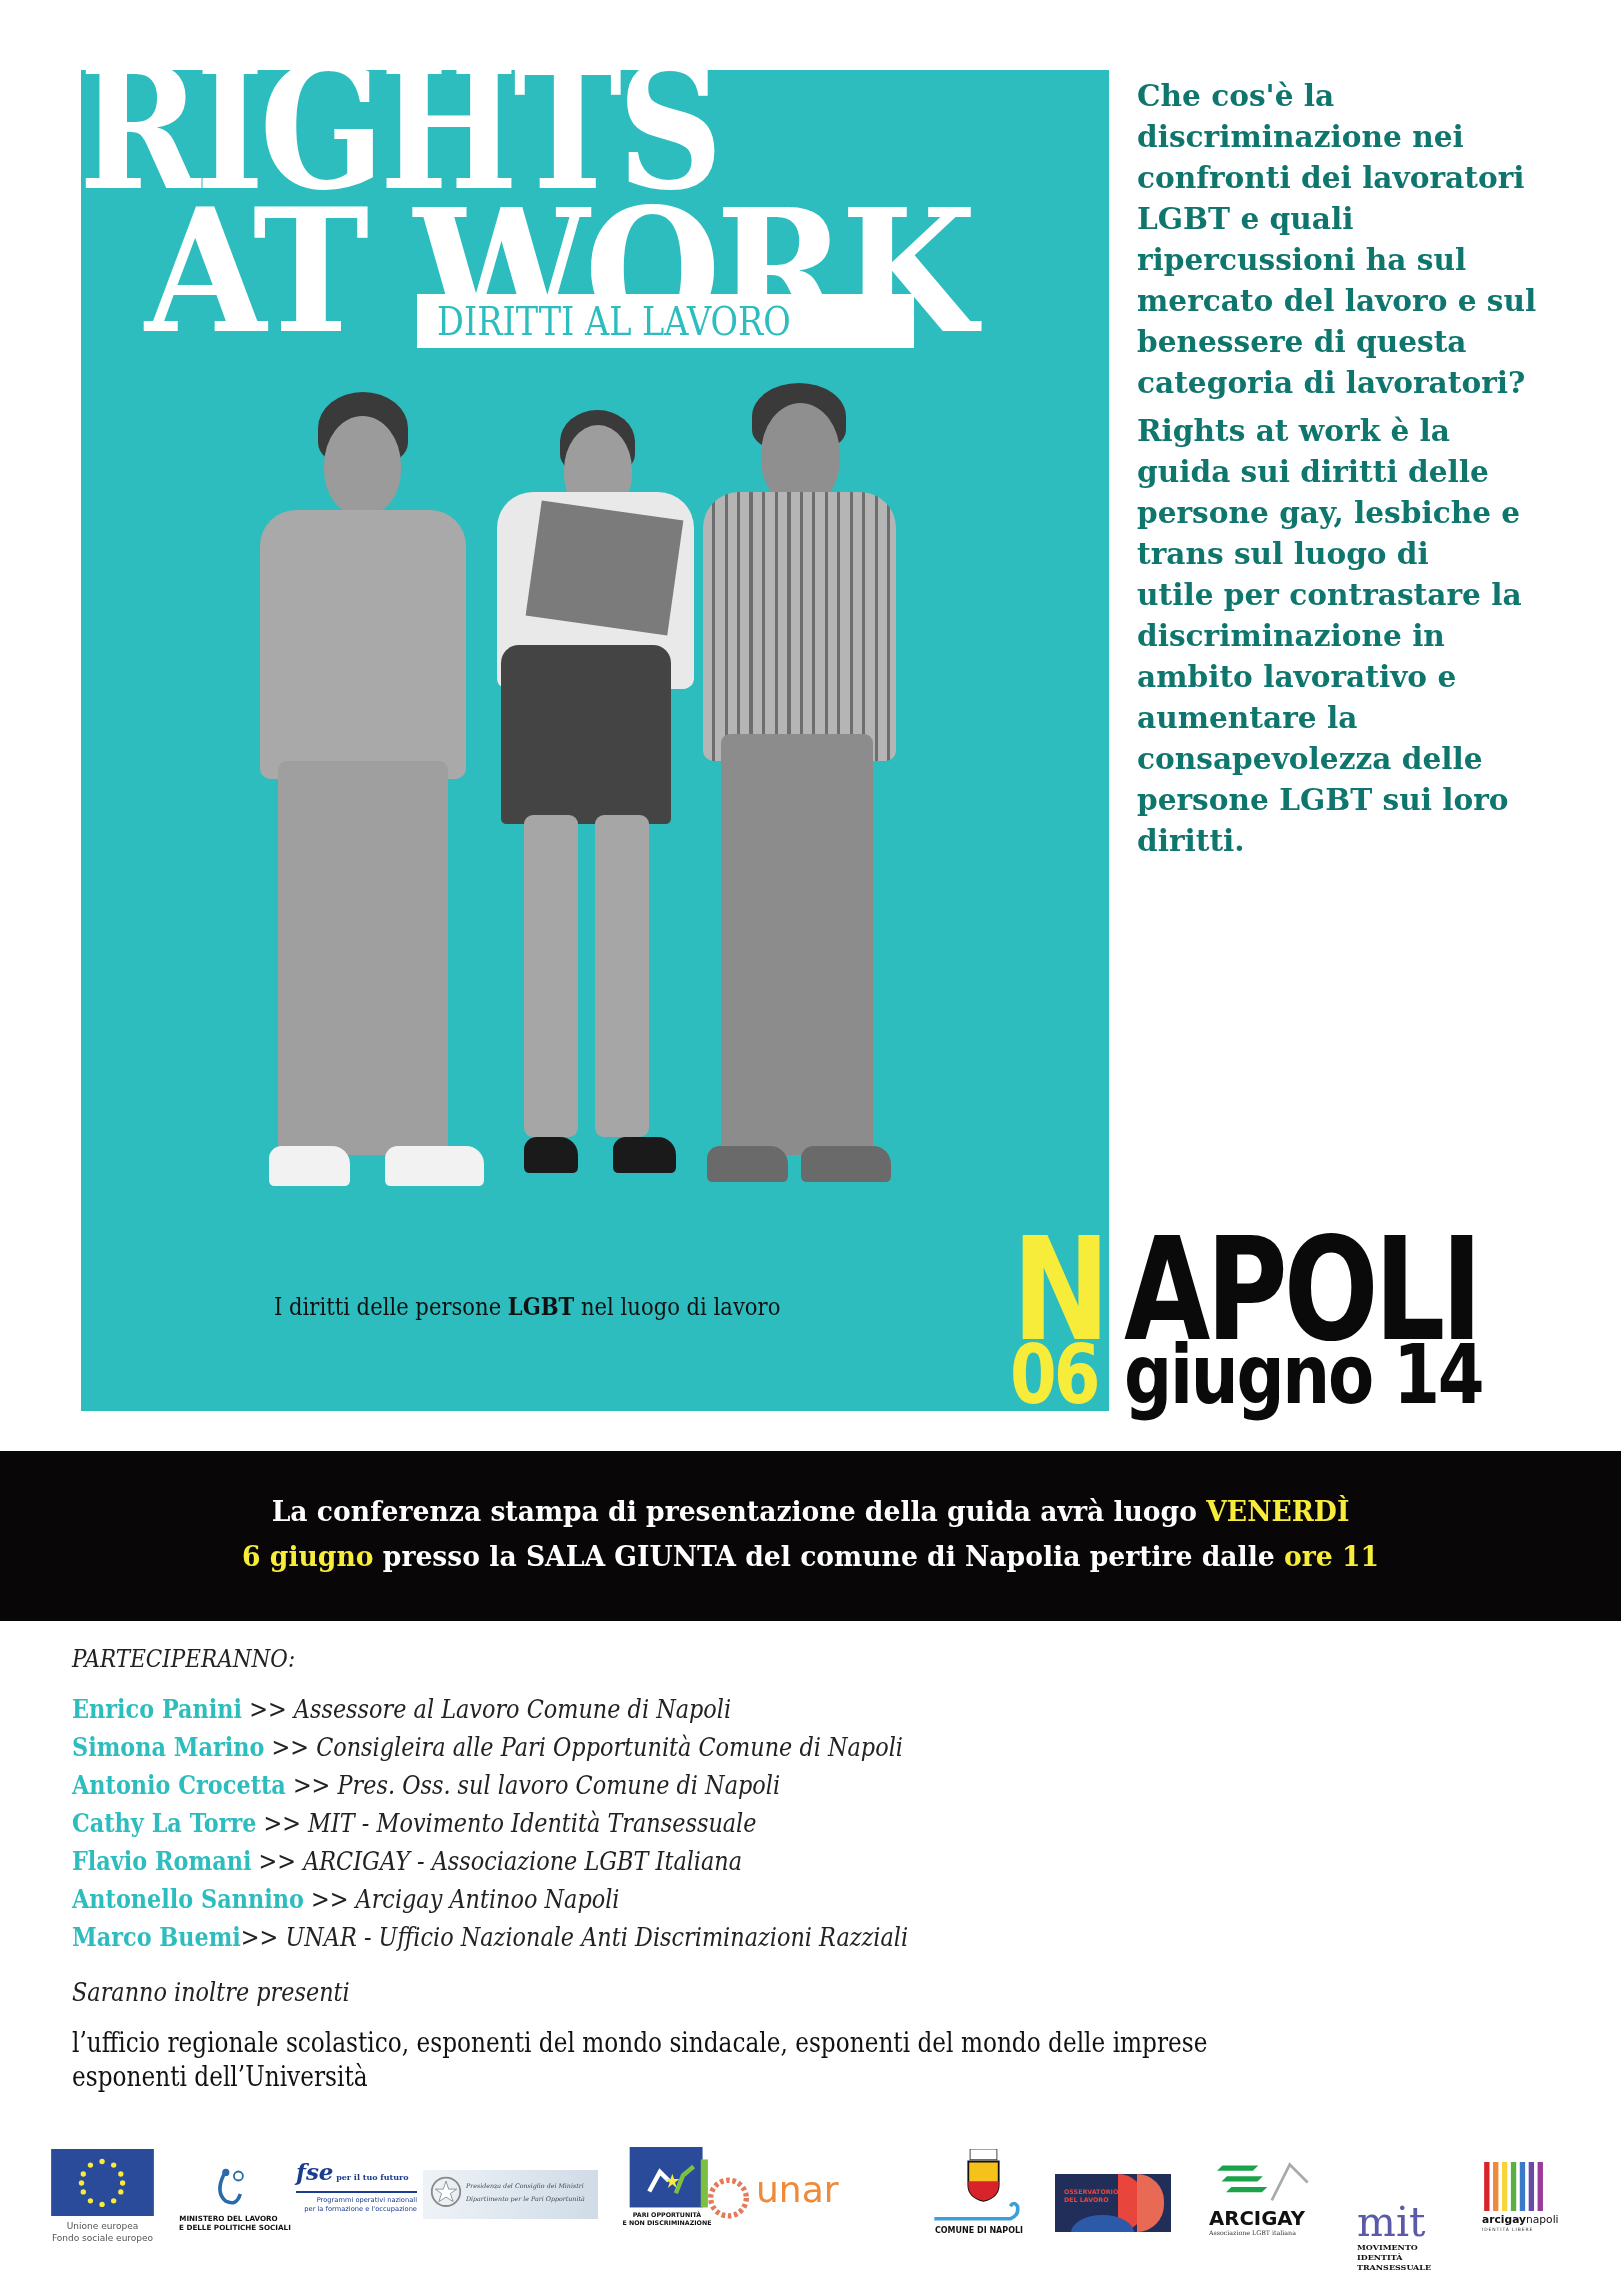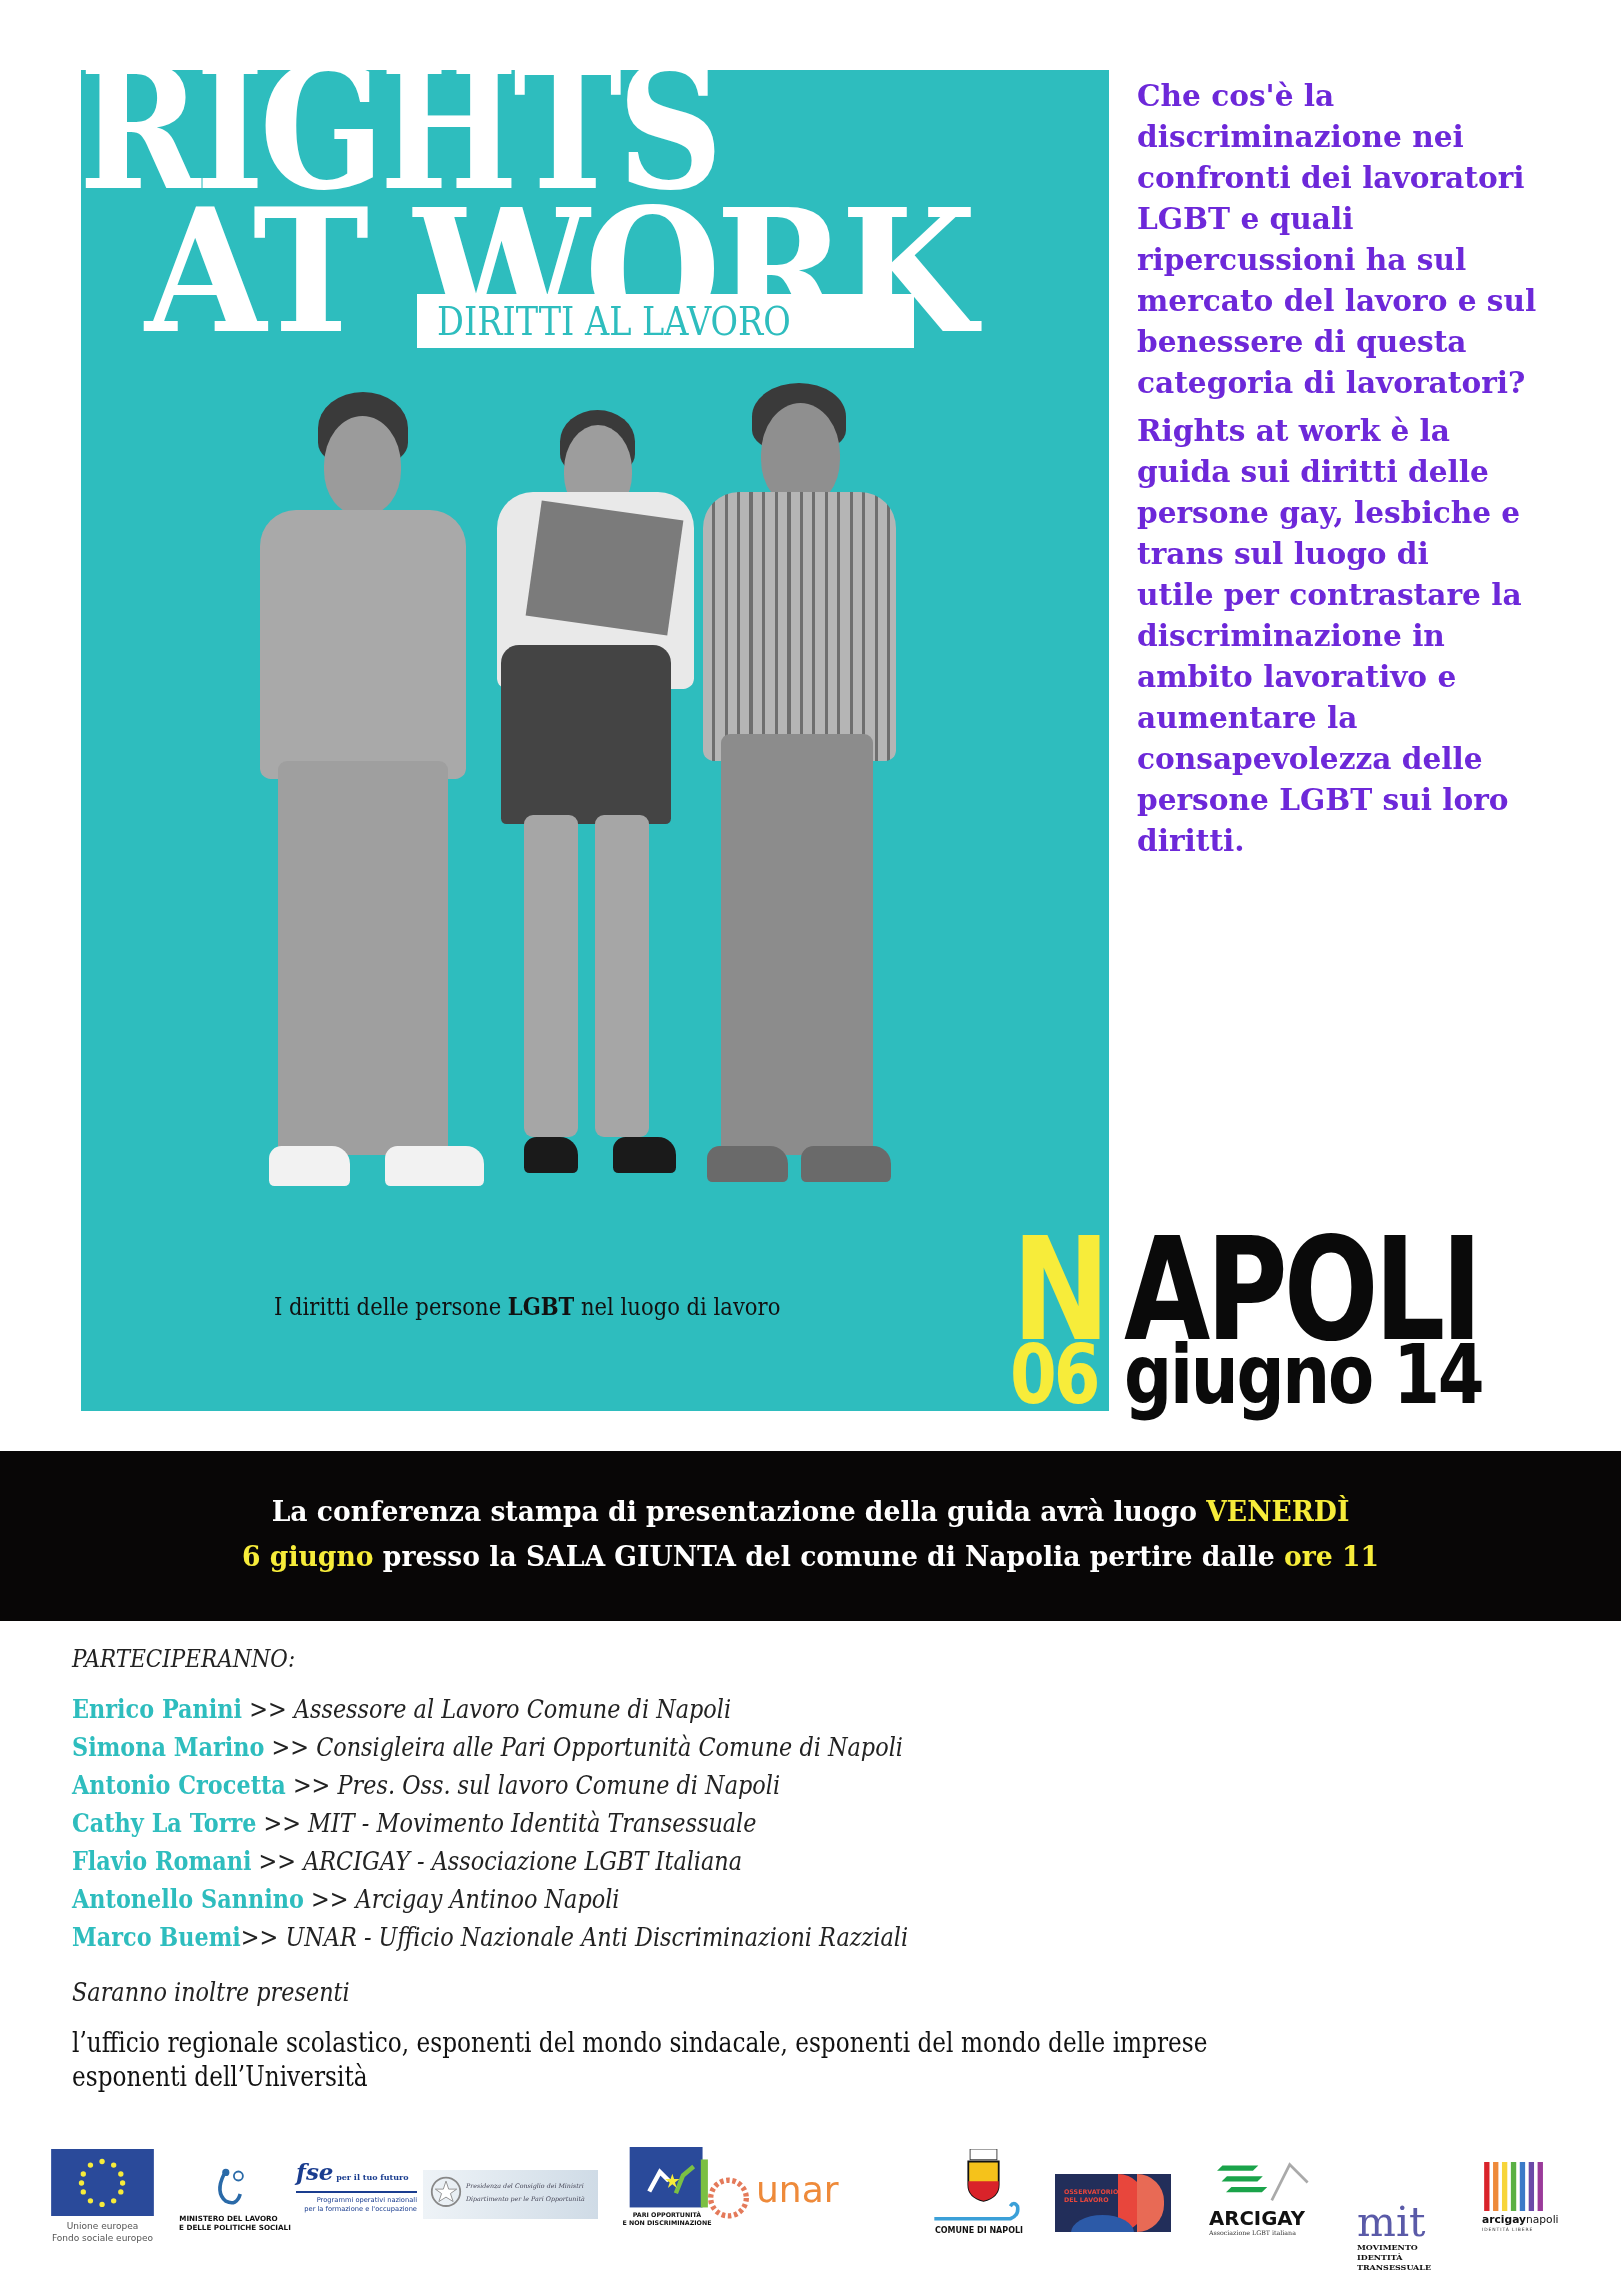--- a/index.html
+++ b/index.html
@@ -26,21 +26,21 @@
   .torso { position:absolute; border-radius:36px 36px 10.7px 10.7px; }
   .legs { position:absolute; border-radius:9px; }
   .shoe { position:absolute; border-radius:12.5px 18px 5.4px 5.4px; }
 
   .caption { position:absolute; left:193px; top:1222px; font-size:24px; color:#111; white-space:nowrap;
              transform:scaleX(0.88); transform-origin:left top; }
   .caption b { font-weight:bold; }
 
   
   .desc { position:absolute; left:1137px; top:75px; width:466px; font-family:"DejaVu Serif", serif;
-          font-weight:bold; font-size:29.6px; line-height:41px; color:#6d28d9; }
+          font-weight:bold; font-size:29.6px; line-height:41px; color:#0f766e; }
   .desc p { margin:0 0 7.2px 0; }
   .desc .ln { display:block; white-space:nowrap; }
 
   
   .napoli-N { position:absolute; left:1012px; top:1218px; font-family:"DejaVu Sans", sans-serif; font-weight:bold;
               font-size:143px; line-height:1; color:#f7ec3a; transform:scaleX(0.82); transform-origin:left top; letter-spacing:-3.6px;}
   .napoli-rest { position:absolute; left:1124px; top:1218px; font-family:"DejaVu Sans", sans-serif; font-weight:bold;
               font-size:143px; line-height:1; color:#0a0a0a; transform:scaleX(0.78); transform-origin:left top; letter-spacing:-5.4px;}
   .date-day { position:absolute; left:1010px; top:1334px; font-family:"DejaVu Sans", sans-serif; font-weight:bold;
               font-size:82px; line-height:1; color:#f7ec3a; transform:scaleX(0.82); transform-origin:left top; letter-spacing:-3.6px;}

